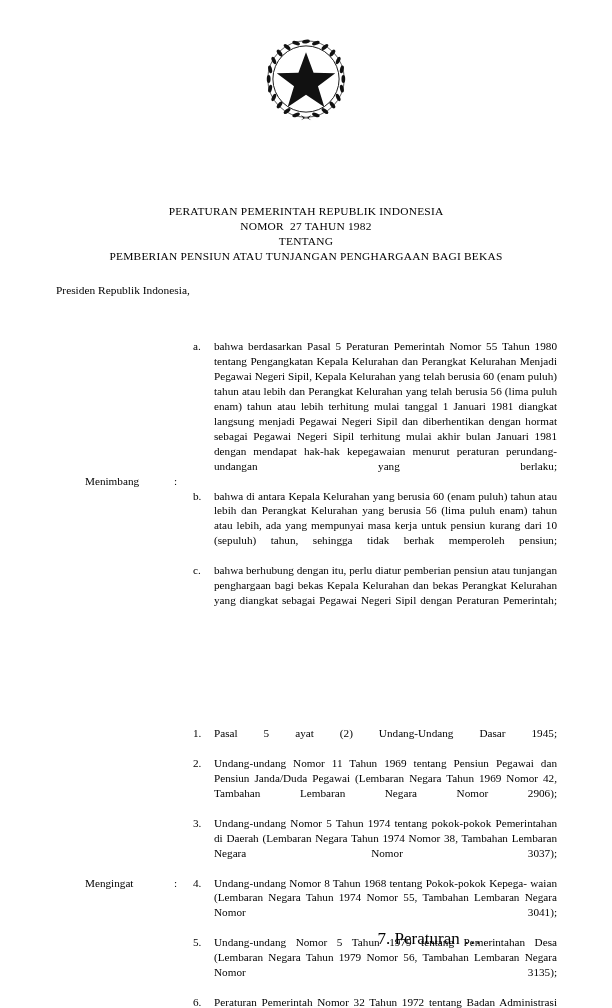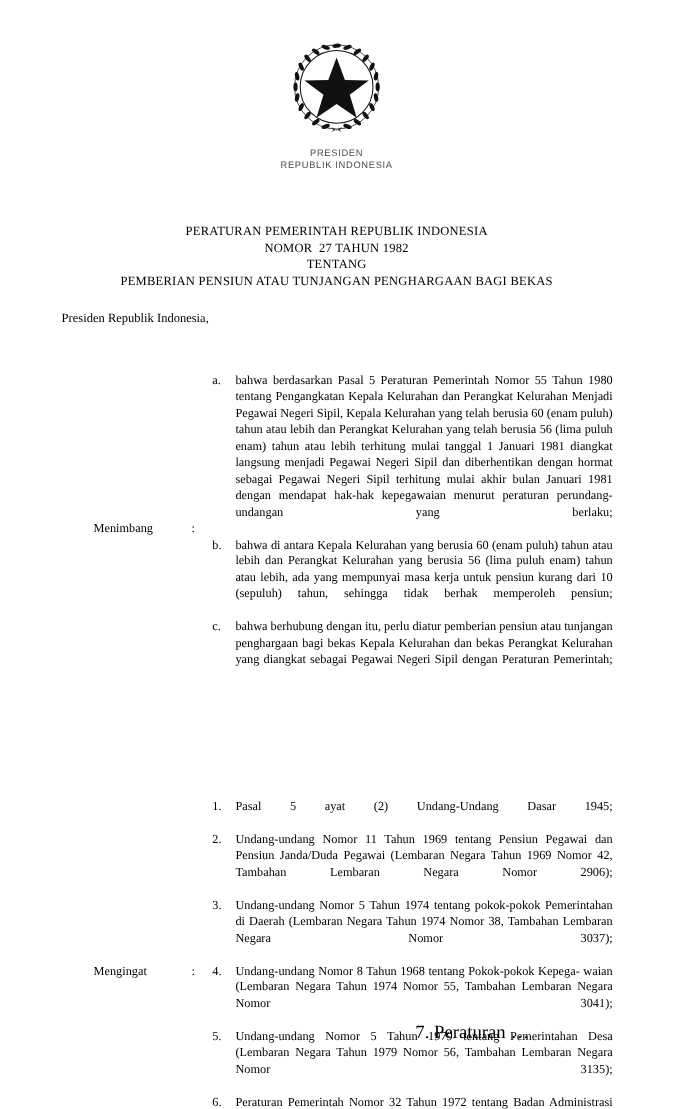--- a/index.html
+++ b/index.html
@@ -178,24 +178,20 @@
             <circle cx="50" cy="50" r="38.5" fill="none" stroke="#111111" stroke-width="1.1"></circle>
             <circle cx="50" cy="50" r="44.5" fill="none" stroke="#111111" stroke-width="0.8"></circle>
 
             <path d="M44 92 L50 96 L56 92 L53 95.5 L56 98 L50 95 L44 98 L47 95.5 Z"></path>
           </g>
 
           <polygon points="50,19 58.8,42.6 84.0,43.2 63.9,58.4 71.3,82.5 50,68.2 28.7,82.5 36.1,58.4 16.0,43.2 41.2,42.6"></polygon>
         </g>
       </svg>
     </div>
-    <div class="emblem-caption">
-      <div>PRESIDEN</div>
-      <div>REPUBLIK INDONESIA</div>
-    </div>
   </div>
 
   <div class="title-block">
     <div>PERATURAN PEMERINTAH REPUBLIK INDONESIA</div>
     <div>NOMOR  27 TAHUN 1982</div>
     <div>TENTANG</div>
     <div>PEMBERIAN PENSIUN ATAU TUNJANGAN PENGHARGAAN BAGI BEKAS</div>
   </div>
 
   <div class="opening">Presiden Republik Indonesia,</div>

